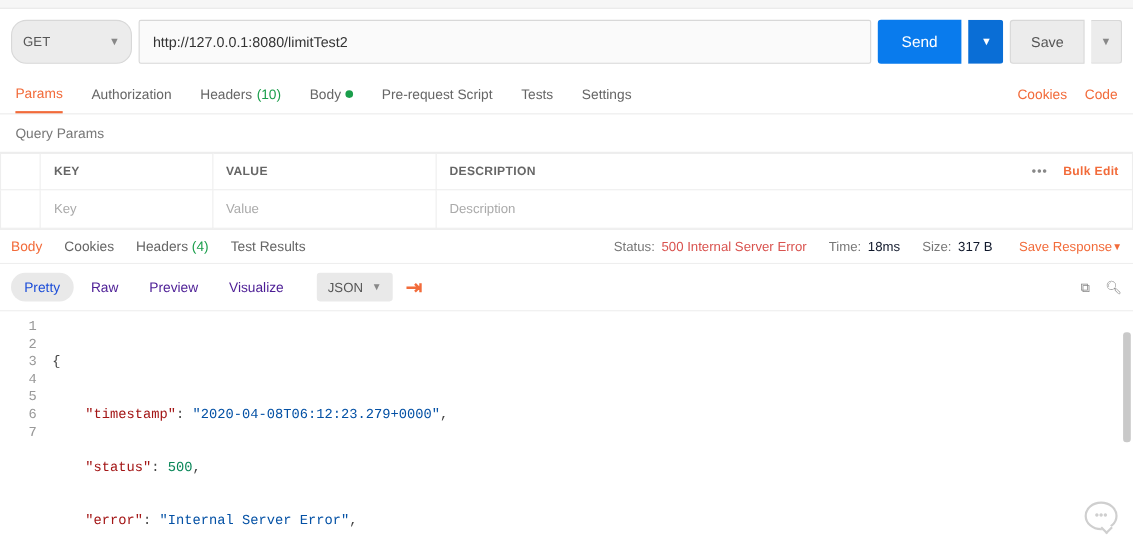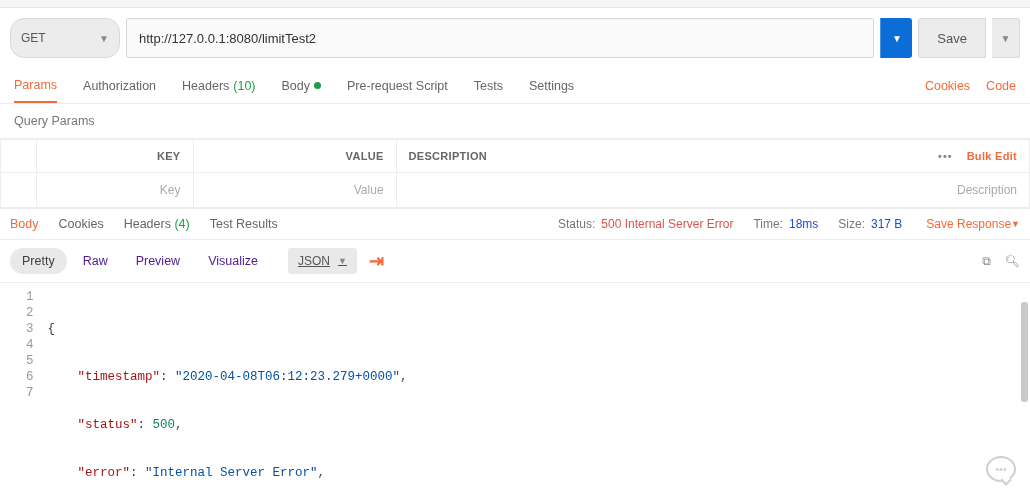--- a/index.html
+++ b/index.html
@@ -22,44 +22,44 @@
   .tab { margin-right: 26px; color: #666; font-size: 12.5px; cursor: pointer; display:flex; align-items:center; gap:4px; height:100%;}
   .tab.active { color: #f26b3a; border-bottom: 2px solid #f26b3a; }
   .tab .count { color: #1a9e4b; }
   .tab .dot { width:7px; height:7px; border-radius:50%; background:#1a9e4b; display:inline-block;}
   .tabs-spacer { flex: 1; }
   .link-right { color: #f26b3a; margin-left: 16px; font-size: 12.5px; cursor:pointer; }
 
   .subheader { padding: 10px 14px; color: #777; font-size: 12.5px; border-bottom: 1px solid #ececec; }
 
   .params-table { width: 100%; border-collapse: collapse; }
-  .params-table th, .params-table td { text-align: right; padding: 10px 12px; font-weight: normal; font-size: 12px; color: #555; border: 1px solid #eee; }
+  .params-table th, .params-table td { text-align: left; padding: 10px 12px; font-weight: normal; font-size: 12px; color: #555; border: 1px solid #eee; }
   .params-table th { color: #666; font-weight: 600; letter-spacing: .3px; font-size: 11px; }
   .params-table td { color: #aaa; }
   .params-table .chk-col { width: 36px; }
   .params-actions { display:flex; align-items:center; gap:14px; justify-content:flex-end;}
   .dots { color:#888; letter-spacing:1px; cursor:pointer;}
   .bulk { color:#f26b3a; cursor:pointer;}
 
   .response-tabs { display:flex; align-items:center; padding: 8px 10px; border-top:1px solid #eee; border-bottom:1px solid #eee;}
   .rtab { margin-right: 20px; color:#666; cursor:pointer; font-size:12.5px;}
   .rtab.active { color:#f26b3a; }
   .rtab .count { color:#1a9e4b;}
   .response-meta { margin-left:auto; display:flex; align-items:center; gap:6px; font-size:12px;}
   .meta-label{color:#777;}
   .meta-err{color:#d9534f;}
-  .meta-val{color:#1d4ed8;}
+  .meta-val{color:#0f172a;}
   .save-resp { color:#f26b3a; margin-left:18px; cursor:pointer; display:flex; align-items:center; gap:0;}
   .save-resp .chev{font-size:9px;}
 
   .viewer-bar { display:flex; align-items:center; padding:8px 10px; gap:4px; border-bottom:1px solid #eee;}
   .vbtn { padding:6px 12px; color:#4c1d95; border-radius:3px; cursor:pointer; font-size:12.5px;}
-  .vbtn.active { background:#e9e9e9; color:#404040;border-radius:13px;}
+  .vbtn.active { background:#e9e9e9; color:#1d4ed8;border-radius:13px;}
   .vsep { width:10px;}
-  .vdrop { background:#e9e9e9; padding:6px 10px; border-radius:3px; color:#555; display:flex; align-items:center; gap:8px; cursor:pointer;text-decoration:underline;}
+  .vdrop { background:#e9e9e9; padding:6px 10px; border-radius:3px; color:#555; display:flex; align-items:center; gap:8px; cursor:pointer;}
   .vdrop .chev{font-size:9px; color:#888;}
   .wrap-icon { color:#f26b3a; font-size:18px; margin-left:8px; cursor:pointer; font-weight:bold;}
   .vbar-right { margin-left:auto; display:flex; align-items:center; gap:14px; color:#888;}
   .vbar-right span{cursor:pointer;}
 
   .code-area { display:flex; font-family: "Consolas","Courier New",monospace; font-size:12.5px; line-height:16px; padding:6px 0;}
   .gutter { text-align:right; color:#999; padding:0 14px 0 26px; user-select:none;}
   .gutter div{height:16px;}
   .code { white-space:pre; }
   .code div{height:16px;}
@@ -79,20 +79,21 @@
 <body>
 
 <div class="top-bar"></div>
 
 <div class="request-row">
   <div class="method-select">
     <span>GET</span>
     <span class="chev">▼</span>
   </div>
   <input class="url-input" value="http://127.0.0.1:8080/limitTest2" style="">
+  <button class="btn-send">Send</button>
   <button class="btn-send-drop">
       <span class="chev">▼</span>
     </button>
   <button class="btn-save">Save</button>
   <button class="btn-save-drop">
       <span class="chev">▼</span>
     </button>
 </div>
 
 <div class="tabs-row">

